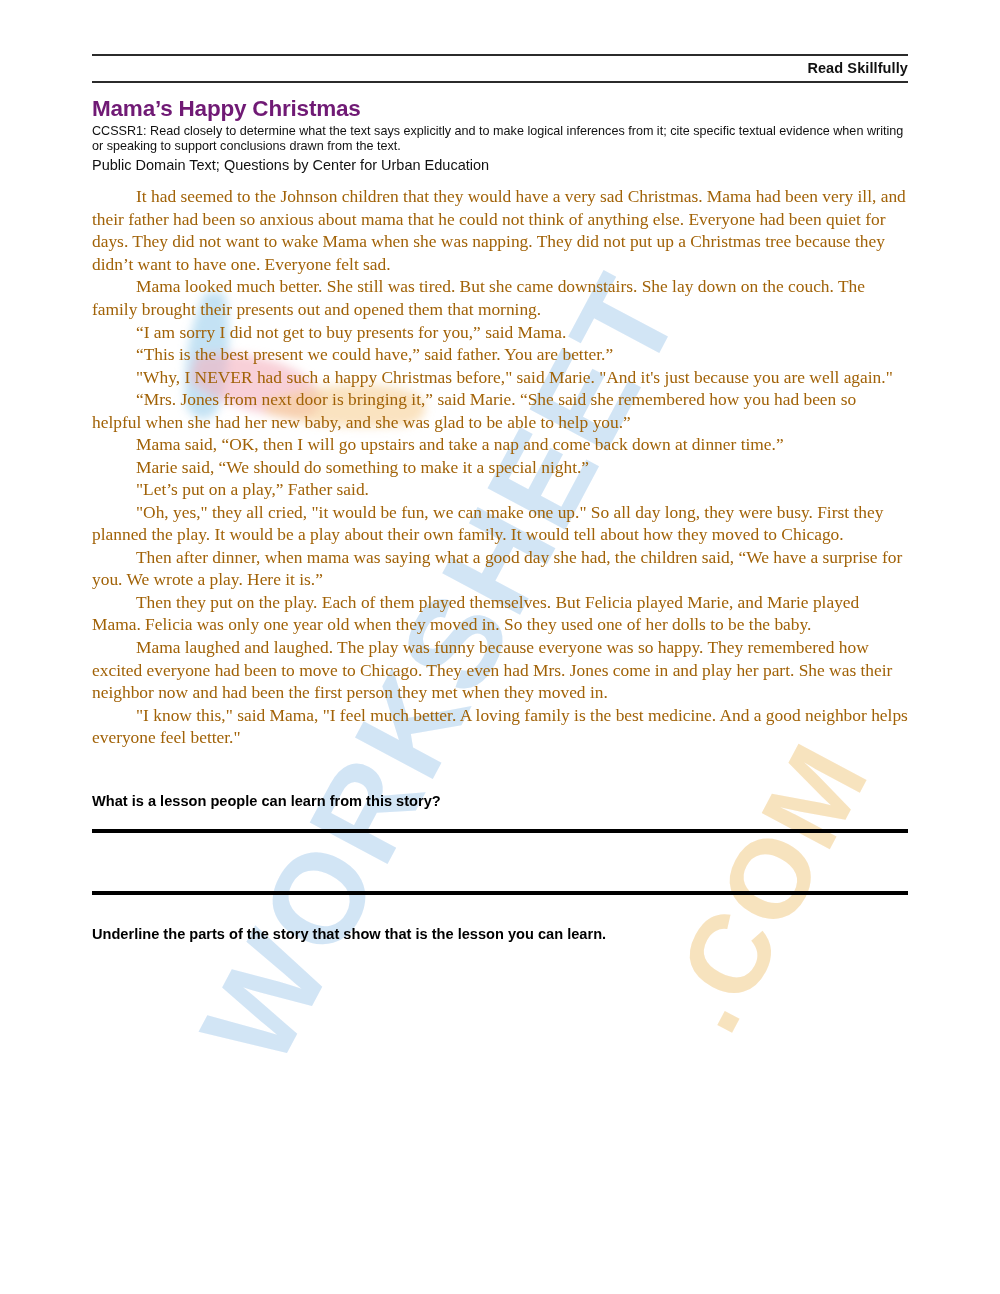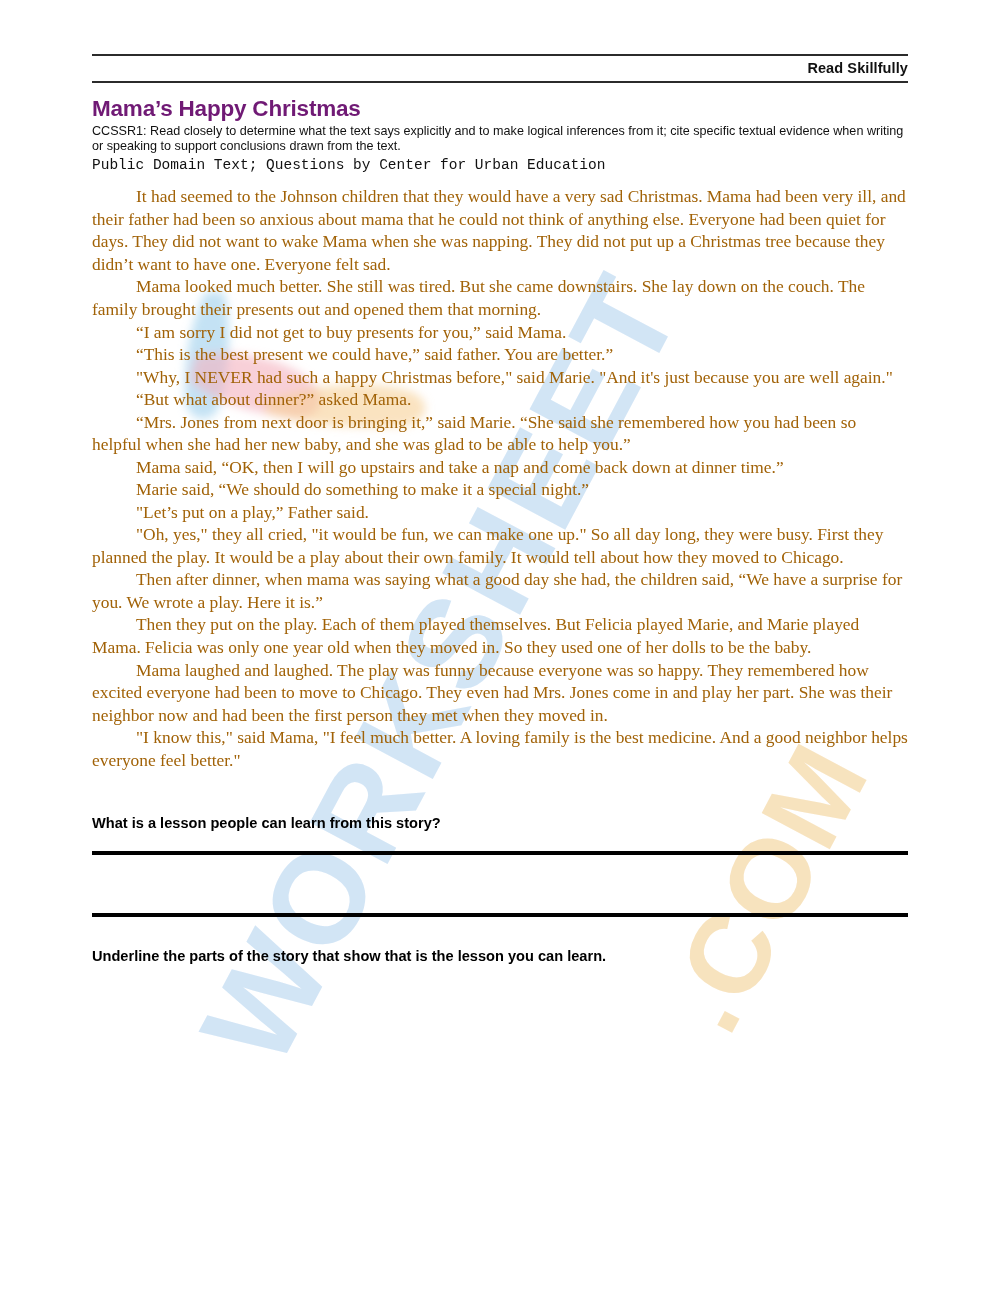--- a/index.html
+++ b/index.html
@@ -70,21 +70,21 @@
   }
   .standard {
     font-family: "Liberation Sans", sans-serif;
     font-size: 12.6px;
     line-height: 1.26;
     color: #111;
     margin-top: 3px;
     max-width: 818px;
   }
   .attribution {
-    font-family: Liberation Mono, monospace;
+    font-family: Liberation Sans, sans-serif;
     font-size: 14.5px;
     color: #111;
     margin-top: 2px;
   }
 
   
   .story {
     margin-top: 12px;
     font-family: "Liberation Serif", serif;
     font-size: 17.4px;
@@ -157,21 +157,20 @@
       <div class="standard">CCSSR1: Read closely to determine what the text says explicitly and to make logical inferences from it; cite specific textual evidence when writing or speaking to support conclusions drawn from the text.</div>
       <div class="attribution">Public Domain Text; Questions by Center for Urban Education</div>
     </div>
 
     <div class="story">
       <p>It had seemed to the Johnson children that they would have a very sad Christmas. Mama had been very ill, and their father had been so anxious about mama that he could not think of anything else.  Everyone had been quiet for days.  They did not want to wake Mama when she was napping.  They did not put up a Christmas tree because they didn’t want to have one.  Everyone felt sad.</p>
       <p>Mama looked much better.  She still was tired.  But she came downstairs.  She lay down on the couch. The family brought their presents out and opened them that morning.</p>
       <p>“I am sorry I did not get to buy presents for you,” said Mama.</p>
       <p>“This is the best present we could have,” said father.  You are better.”</p>
       <p>"Why, I NEVER had such a happy Christmas before," said Marie. "And it's just because you are well again."</p>
-      <p>“But what about dinner?” asked Mama.</p>
       <p>“Mrs. Jones from next door is bringing it,” said Marie.  “She said she remembered how you had been so helpful when she had her new baby, and she was glad to be able to help you.”</p>
       <p>Mama said, “OK, then I will go upstairs and take a nap and come back down at dinner time.”</p>
       <p>Marie said, “We should do something to make it a special night.”</p>
       <p>"Let’s put on a play,” Father said.</p>
       <p>"Oh, yes," they all cried, "it would be fun, we can make one up."  So all day long, they were busy.  First they planned the play.  It would be a play about their own family. It would tell about how they moved to Chicago.</p>
       <p>Then after dinner, when mama was saying what a good day she had, the children said, “We have a surprise for you.  We wrote a play.  Here it is.”</p>
       <p>Then they put on the play.  Each of them played themselves.  But Felicia played Marie, and Marie played Mama.  Felicia was only one year old when they moved in.  So they used one of her dolls to be the baby.</p>
       <p>Mama laughed and laughed.  The play was funny because everyone was so happy.  They remembered how excited everyone had been to move to Chicago.  They even had Mrs. Jones come in and play her part.  She was their neighbor now and had been the first person they met when they moved in.</p>
       <p>"I know this," said Mama, "I feel much better.  A loving family is the best medicine.  And a good neighbor helps everyone feel better."</p>
     </div>

